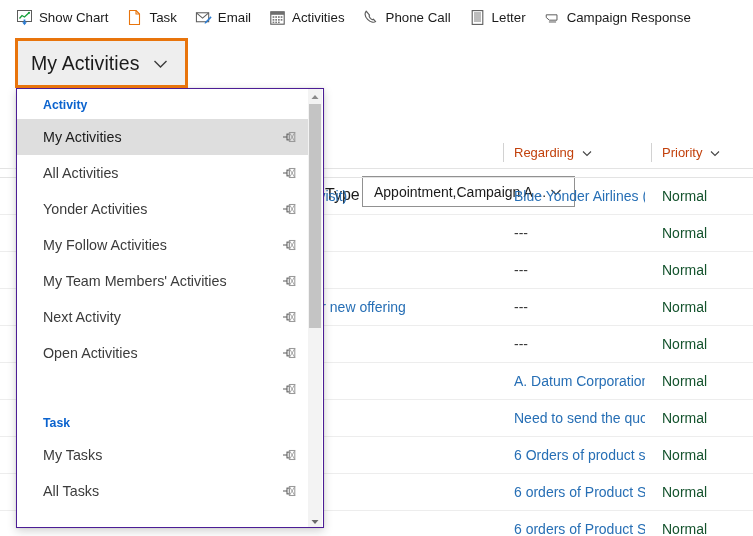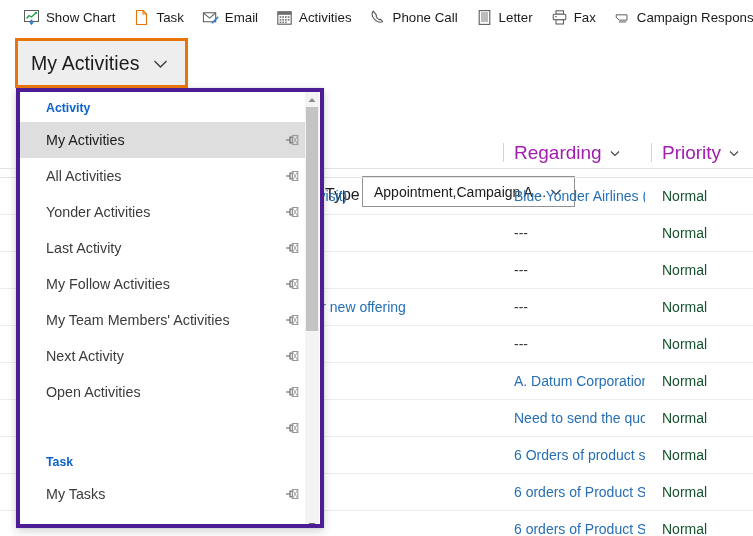--- a/index.html
+++ b/index.html
@@ -15,41 +15,41 @@
   
   .commandbar {
     position: absolute; left: 0; top: 0; width: 753px; height: 35px;
     display: flex; align-items: center; background: #ffffff;
   }
   .cmd-item {
     display: flex; align-items: center; gap: 6px;
     padding: 0 9px; height: 35px; cursor: pointer;
     font-size: 13.3px; color: #1b1b1b; white-space: nowrap;
   }
-  .cmd-item:first-child { padding-left: 23px; }
+  .cmd-item:first-child { padding-left: 16px; }
   .cmd-ico { width: 17px; height: 17px; display: inline-flex; align-items: center; justify-content: center; flex: none; }
   .cmd-ico svg { display: block; }
 
   
   .viewsel-wrap {
     position: absolute; left: 15px; top: 38px; width: 173px; height: 50px;
     border: 3px solid #e8740c; box-sizing: border-box; background: #eeeeee;
     display: flex; align-items: center; z-index: 30;
   }
   .viewsel-label {
     font-size: 19.5px; color: #1b1b1b; padding-left: 13px; letter-spacing: .1px;
     white-space: nowrap;
   }
   .viewsel-chev { margin-left: 11px; display: flex; align-items: center; }
 
   
   .flyout {
     position: absolute; left: 16px; top: 88px; width: 308px; height: 440px;
     background: #ffffff; box-sizing: border-box;
-    border: 4px solid #4c1d95;
+    border: 1px solid #4c1d95;
     box-shadow: 0 3px 9px rgba(0,0,0,.18), 0 0 2px rgba(0,0,0,.10);
     z-index: 25; overflow: hidden;
   }
   .fly-list { position: absolute; left: 0; top: 0; width: 293px; height: 440px; }
   .fly-group {
     font-size: 12.3px; color: #0b63ce; font-weight: bold;
     padding: 9px 0 6px 26px; line-height: 15px;
   }
   .fly-item {
     position: relative; height: 36px; display: flex; align-items: center;
@@ -90,21 +90,21 @@
     font-size: 14px; color: #1b1b1b; padding-left: 11px; flex: 1;
     overflow: hidden; white-space: nowrap; text-overflow: ellipsis;
   }
   .type-select .chev { padding-right: 11px; display: flex; align-items: center; }
 
   
   .grid { position: absolute; left: 0; top: 136px; width: 753px; height: 400px; }
   .grid-head { position: absolute; left: 0; top: 0; width: 753px; height: 33px; background:#ffffff; }
   .grid-head .hcell {
     position: absolute; top: 0; height: 33px; display: flex; align-items: center;
-    font-size: 19px; color: #a21caf; cursor: pointer; justify-content: space-between;
+    font-size: 13px; color: #c2410c; cursor: pointer; justify-content: space-between;
   }
   .hcell .hlabel { white-space: nowrap; }
   .hcell .hchev { margin-left: 7px; display: flex; align-items: center; }
   .hcell .hsep {
     position: absolute; left: -11px; top: 7px; width: 1px; height: 19px; background: #d2d2d2;
   }
   .grid-headline { position: absolute; left: 0; top: 32px; width: 753px; height: 1px; background: #e3e3e3; }
 
   .rows { position: absolute; left: 0; top: 33px; width: 753px; }
   .grow { position: relative; width: 753px; height: 36px; border-bottom: 1px solid #ededed; }
@@ -206,31 +206,20 @@
               <line x1="5" y1="6" x2="12" y2="6"></line>
             <line x1="5" y1="8" x2="12" y2="8"></line>
               <line x1="5" y1="10" x2="12" y2="10"></line>
             <line x1="5" y1="12" x2="12" y2="12"></line>
           </g>
         </svg>
       </span>
       <span>Letter</span>
     </div>
 
-    <div class="cmd-item">
-      <span class="cmd-ico">
-        <svg width="17" height="17" viewBox="0 0 17 17">
-          <rect x="5" y="1.8" width="7.5" height="3.4" fill="#fff" stroke="#5c5c5c" stroke-width="1.05"></rect>
-          <rect x="2.2" y="5.2" width="12.6" height="5.6" rx="1" fill="#fff" stroke="#5c5c5c" stroke-width="1.05"></rect>
-          <rect x="5" y="10.8" width="7.5" height="4.2" fill="#fff" stroke="#5c5c5c" stroke-width="1.05"></rect>
-          <line x1="4" y1="7.8" x2="5.8" y2="7.8" stroke="#5c5c5c" stroke-width="1.05"></line>
-        </svg>
-      </span>
-      <span>Fax</span>
-    </div>
 
     <div class="cmd-item">
       <span class="cmd-ico">
         <svg width="19" height="17" viewBox="0 0 19 17">
           <path d="M2.5 5.5 L14.5 5.5 L14.5 11.5 L6 11.5 L2.5 8.5 Z" fill="none" stroke="#5c5c5c" stroke-width="1.1" stroke-linejoin="round"></path>
           <line x1="5.5" y1="13.5" x2="13.5" y2="13.5" stroke="#5c5c5c" stroke-width="1.1"></line>
         </svg>
       </span>
       <span>Campaign Response</span>
     </div>
@@ -372,32 +361,20 @@
             <svg width="15" height="15" viewBox="0 0 15 15">
               <line x1="1" y1="7.5" x2="5" y2="7.5" stroke="#5c5c5c" stroke-width="1.1"></line>
               <rect x="5" y="4.6" width="2.4" height="5.8" fill="none" stroke="#5c5c5c" stroke-width="1.05"></rect>
               <rect x="7.4" y="3" width="5.4" height="9" fill="none" stroke="#9a9a9a" stroke-width="1.05"></rect>
               <line x1="7.4" y1="3" x2="12.8" y2="12" stroke="#9a9a9a" stroke-width=".85"></line>
               <line x1="12.8" y1="3" x2="7.4" y2="12" stroke="#9a9a9a" stroke-width=".85"></line>
             </svg>
           </span>
         </div>
         <div class="fly-item">
-          <span>Last Activity</span>
-          <span class="fly-pin">
-            <svg width="15" height="15" viewBox="0 0 15 15">
-              <line x1="1" y1="7.5" x2="5" y2="7.5" stroke="#5c5c5c" stroke-width="1.1"></line>
-              <rect x="5" y="4.6" width="2.4" height="5.8" fill="none" stroke="#5c5c5c" stroke-width="1.05"></rect>
-              <rect x="7.4" y="3" width="5.4" height="9" fill="none" stroke="#9a9a9a" stroke-width="1.05"></rect>
-              <line x1="7.4" y1="3" x2="12.8" y2="12" stroke="#9a9a9a" stroke-width=".85"></line>
-              <line x1="12.8" y1="3" x2="7.4" y2="12" stroke="#9a9a9a" stroke-width=".85"></line>
-            </svg>
-          </span>
-        </div>
-        <div class="fly-item">
           <span>My Follow Activities</span>
           <span class="fly-pin">
             <svg width="15" height="15" viewBox="0 0 15 15">
               <line x1="1" y1="7.5" x2="5" y2="7.5" stroke="#5c5c5c" stroke-width="1.1"></line>
               <rect x="5" y="4.6" width="2.4" height="5.8" fill="none" stroke="#5c5c5c" stroke-width="1.05"></rect>
               <rect x="7.4" y="3" width="5.4" height="9" fill="none" stroke="#9a9a9a" stroke-width="1.05"></rect>
               <line x1="7.4" y1="3" x2="12.8" y2="12" stroke="#9a9a9a" stroke-width=".85"></line>
               <line x1="12.8" y1="3" x2="7.4" y2="12" stroke="#9a9a9a" stroke-width=".85"></line>
             </svg>
           </span>

